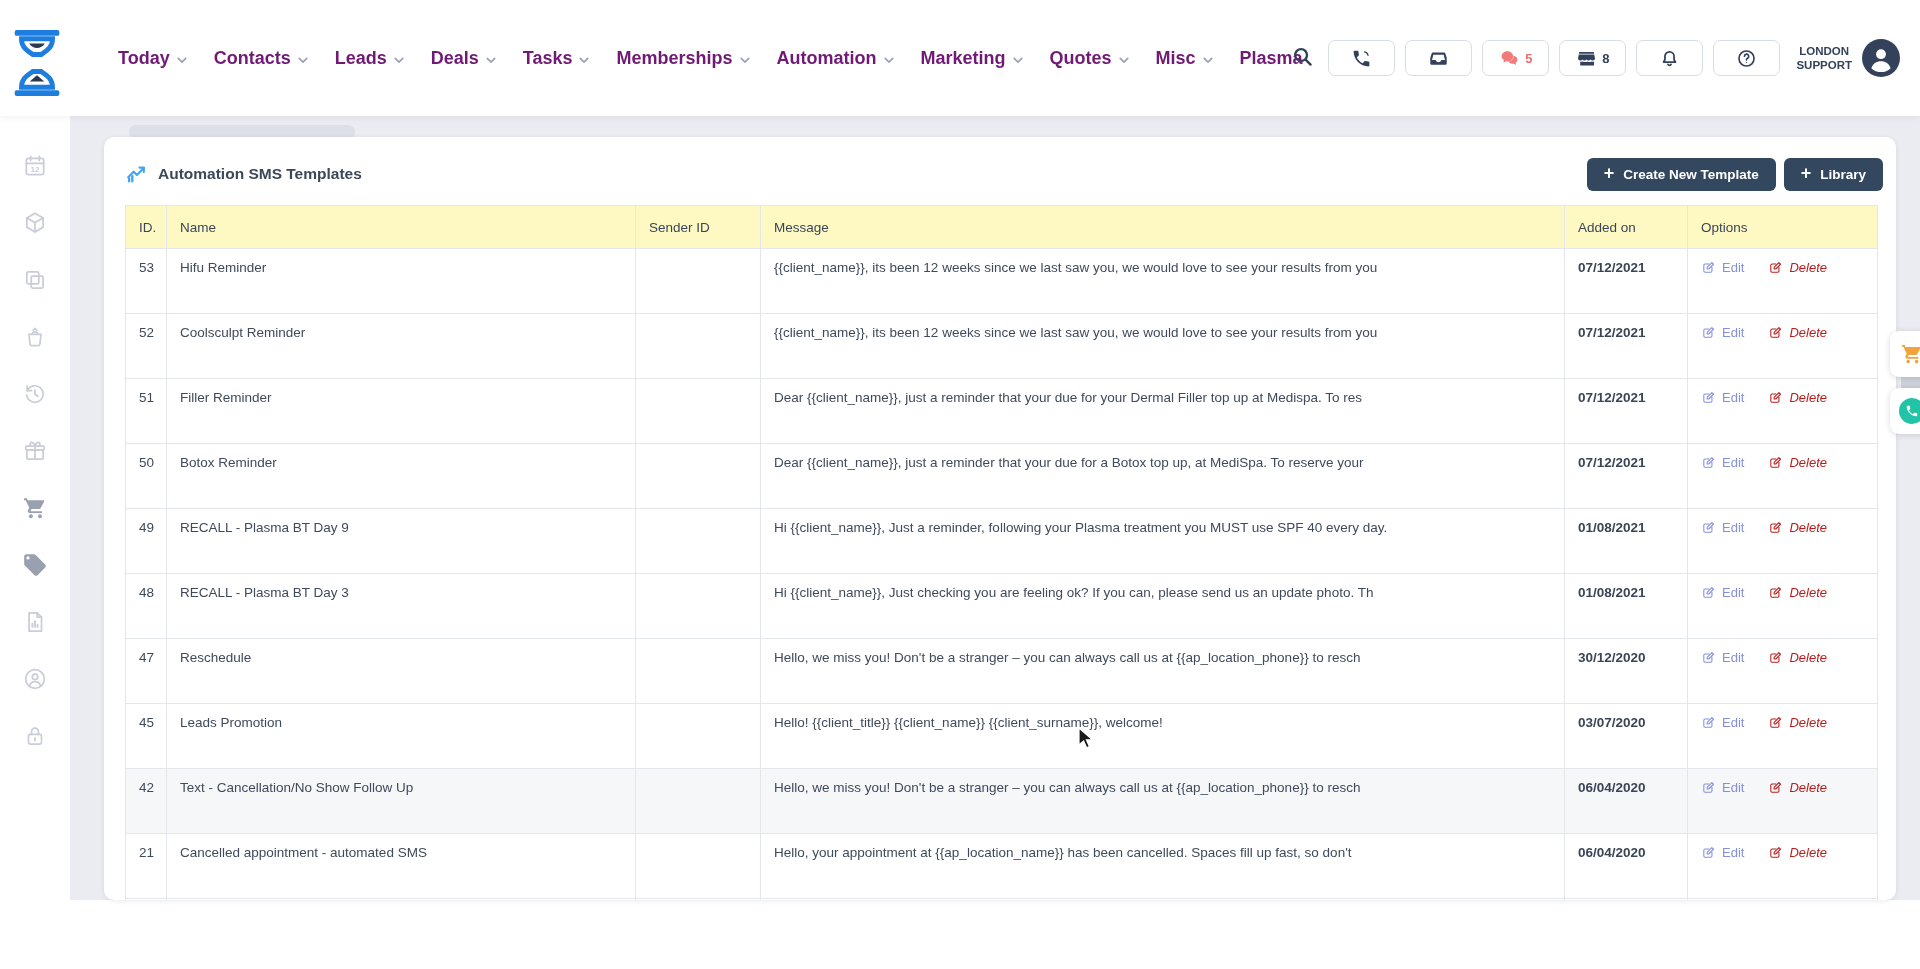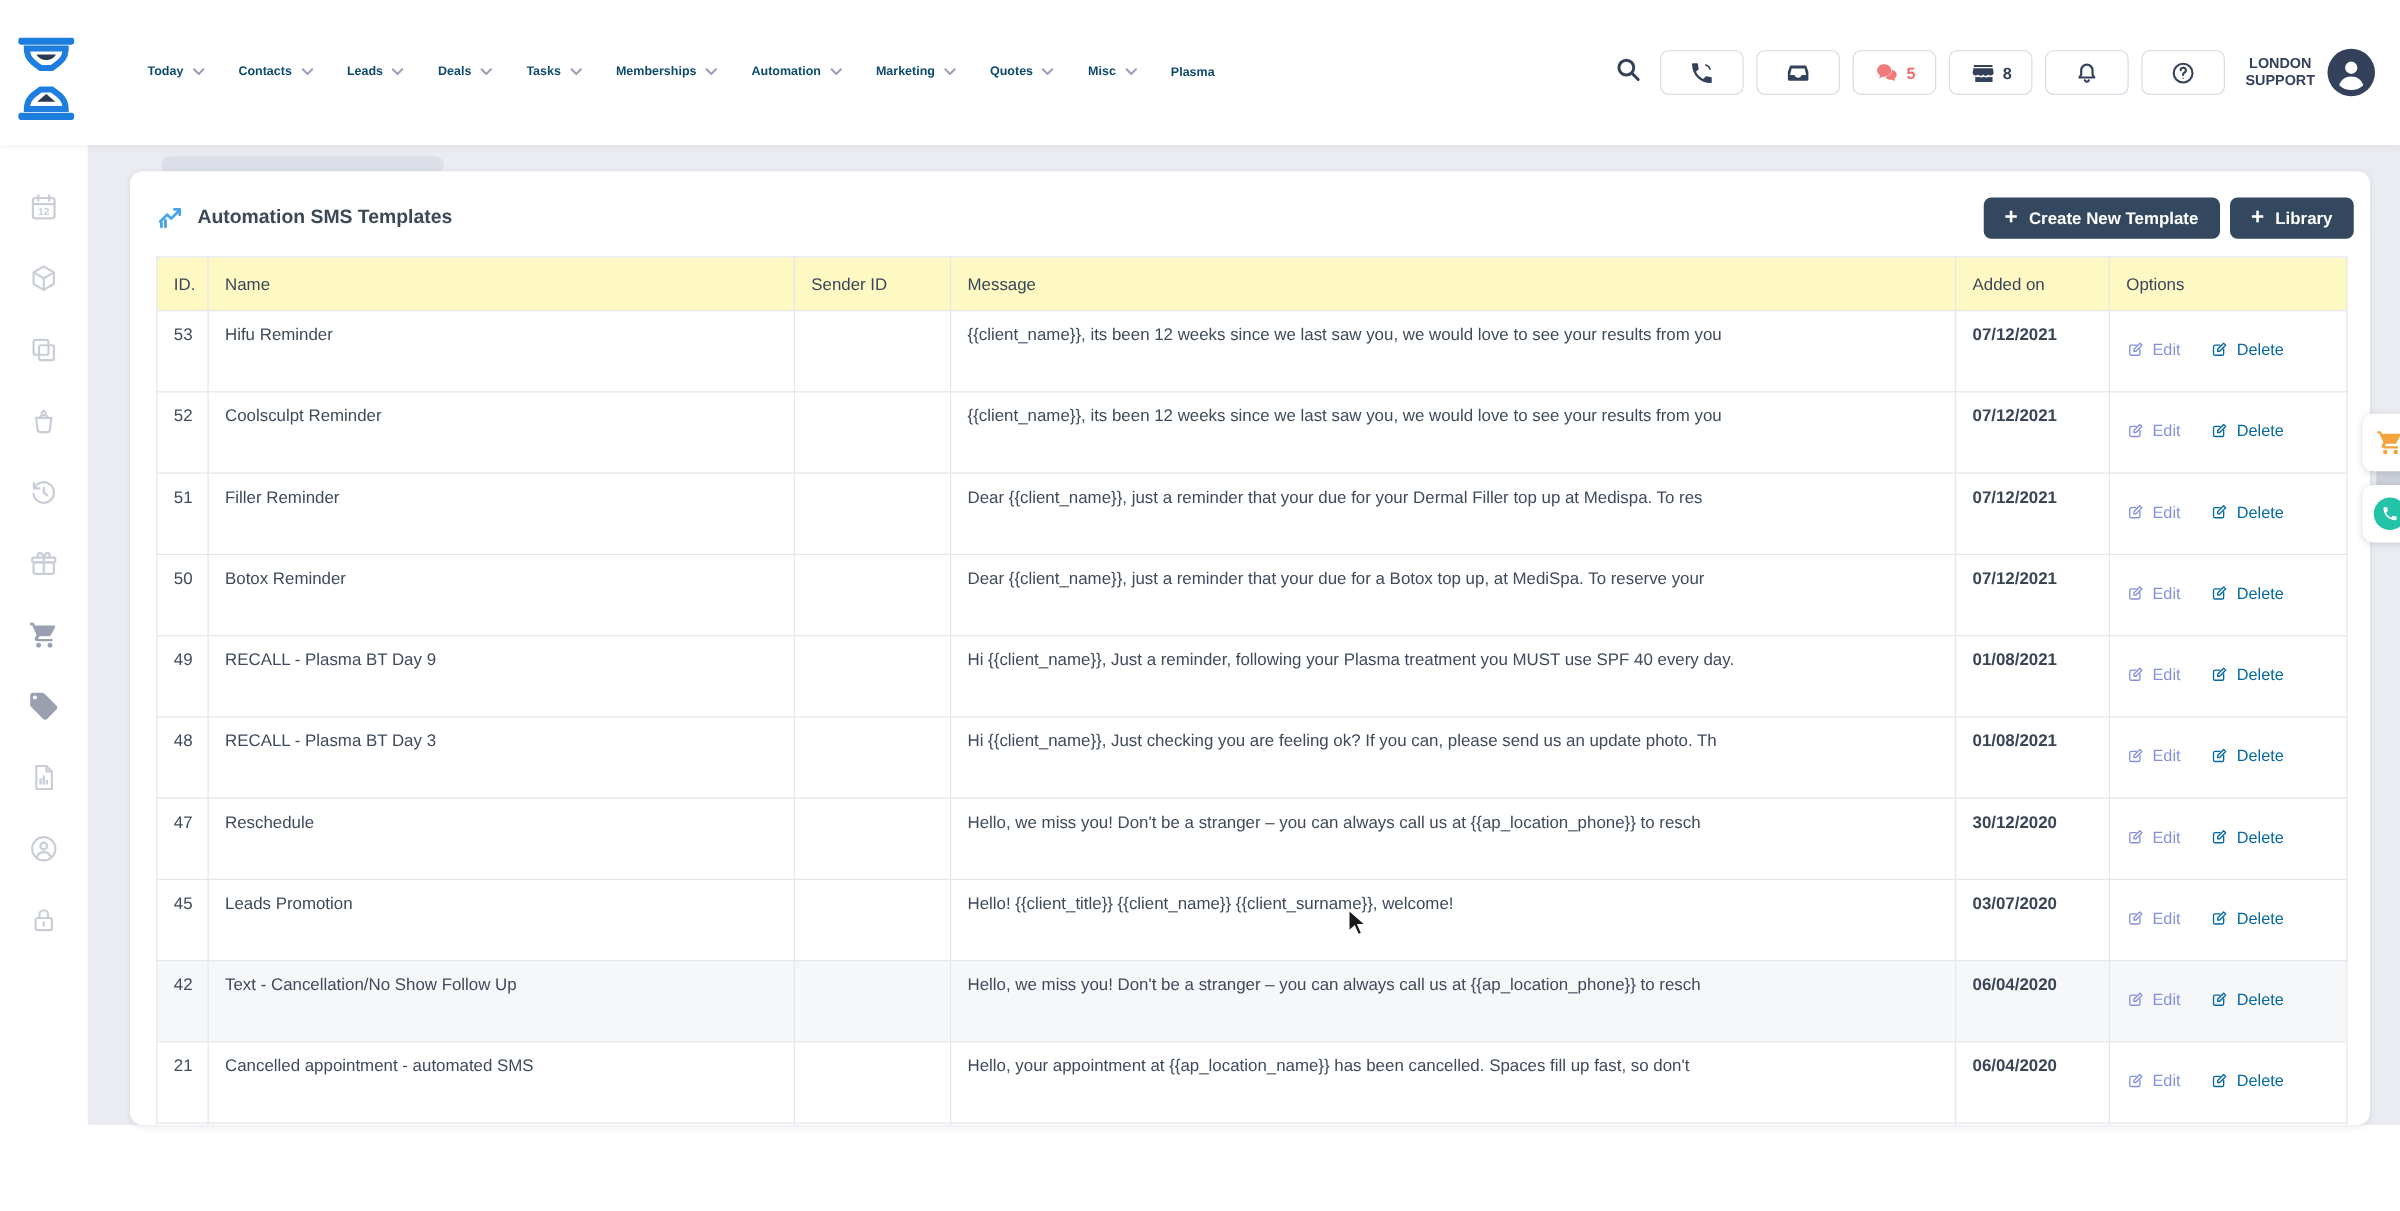--- a/index.html
+++ b/index.html
@@ -6,21 +6,21 @@
   body{
     width:1920px;height:969px;position:relative;overflow:hidden;
     background:#ffffff;font-family:"Liberation Sans",sans-serif;
     -webkit-font-smoothing:antialiased;
   }
   
   .topbar{position:absolute;left:0;top:0;width:1920px;height:116px;background:#fff;z-index:30;
           box-shadow:0 2px 6px rgba(45,55,90,.06);}
   .logo{position:absolute;left:12px;top:30px;width:50px;height:66px;}
   .nav{position:absolute;left:118px;top:0;height:116px;display:flex;align-items:center;gap:27px;}
-  .nav-item{display:flex;align-items:flex-start;gap:7px;color:#0c4a6e;font-size:10px;font-weight:600;cursor:pointer;white-space:nowrap;}
+  .nav-item{display:flex;align-items:flex-end;gap:7px;color:#701a75;font-size:18px;font-weight:600;cursor:pointer;white-space:nowrap;}
   .nav-item svg{margin-top:2px;}
   .h-right{position:absolute;right:20px;top:0;height:116px;display:flex;align-items:center;gap:10px;}
   .search-ic{color:#33415a;margin-right:4px;cursor:pointer;}
   .hbtn{min-width:47px;height:34px;background:#fff;border:1.6px solid #d9dee6;border-radius:7px;
         display:flex;align-items:center;justify-content:center;gap:5px;padding:0 9px;cursor:pointer;color:#33415a;}
   .hbtn .badge{font-size:13px;font-weight:700;}
   .badge-red{color:#ee6f6f;} .badge-navy{color:#33415a;}
   .chat-col{color:#f17a7a;}
   .user-label{font-size:11.5px;font-weight:700;color:#33415a;text-align:center;line-height:1.25;margin-left:6px;}
   .avatar{width:38px;height:38px;border-radius:50%;background:#33415a;display:flex;align-items:center;justify-content:center;cursor:pointer;}
@@ -42,23 +42,23 @@
        font-family:"Liberation Sans",sans-serif;}
   .btn .plus{font-size:18px;font-weight:700;line-height:1;margin-top:-2px;}
   
   table{position:absolute;left:21px;top:68px;width:1752px;border-collapse:collapse;table-layout:fixed;
         font-size:13.5px;color:#3f4a5a;}
   th,td{border:1px solid #e3e6eb;text-align:left;}
   th{height:42px;padding:0 13px;font-weight:400;color:#39465a;background:#fef9c3;}
   td{height:53px;padding:11px 13px 0 13px;vertical-align:top;background:#fff;overflow:hidden;white-space:nowrap;}
   tr.hovered td{background:#f6f7f9;}
   td.date{font-weight:700;color:#3a4555;}
-  .opt-link{display:inline-flex;align-items:center;gap:6px;font-size:13px;text-decoration:none;cursor:pointer;margin-top:12px;}
+  .opt-link{display:inline-flex;align-items:center;gap:6px;font-size:13px;text-decoration:none;cursor:pointer;}
   .opt-link.edit{color:#8590dc;margin-right:24px;}
-  .opt-link.delete{color:#0369a1;}
+  .opt-link.delete{color:#b91c1c;font-style:italic;}
   
   .float-btn{position:absolute;width:44px;height:46px;background:#fff;border-radius:9px;z-index:40;
              box-shadow:0 1px 6px rgba(30,40,70,.16);display:flex;align-items:center;justify-content:center;cursor:pointer;}
   #float-cart{left:1890px;top:331px;color:#f2a33c;}
   #float-wa{left:1890px;top:388px;}
   .float-gap{position:absolute;left:1901px;top:377px;width:19px;height:11px;background:#cdd1d9;z-index:39;}
   .wa-circle{width:26px;height:26px;border-radius:50%;background:#22c3a6;display:flex;align-items:center;justify-content:center;}
   
   .cursor{position:absolute;left:1078px;top:727px;z-index:60;pointer-events:none;}
 </style>

